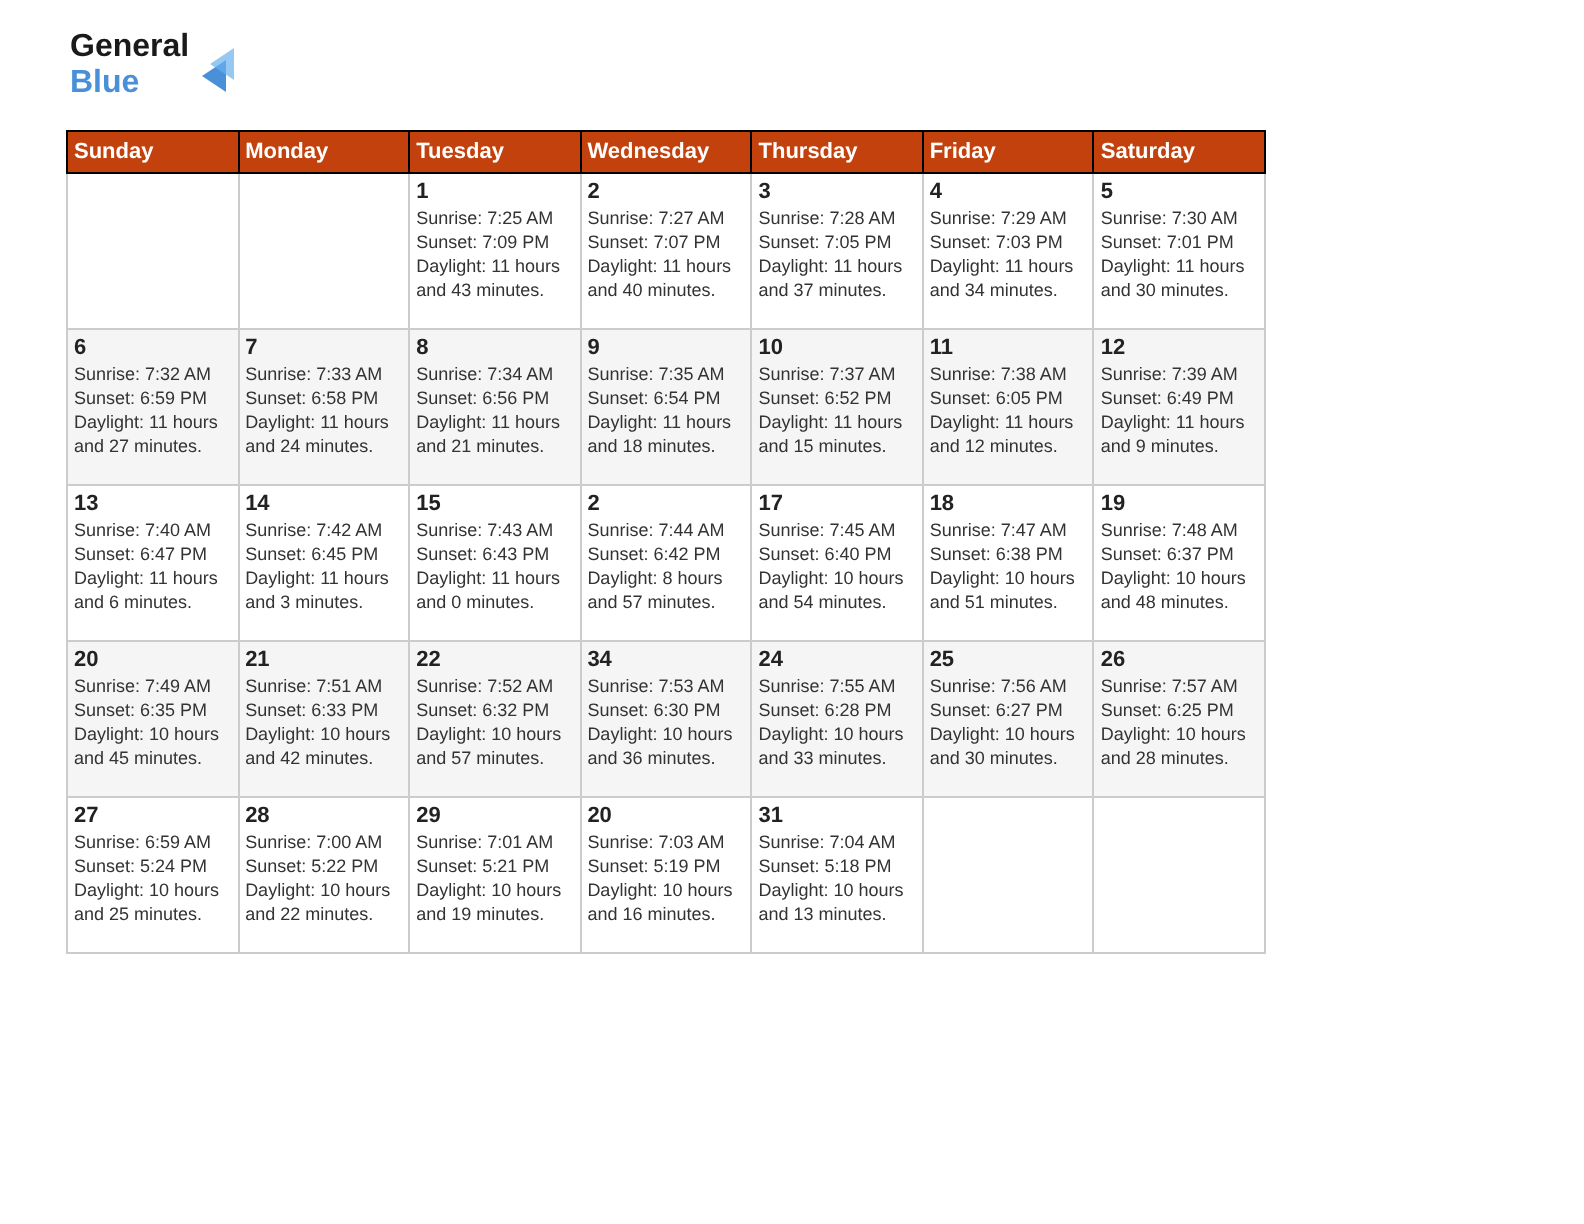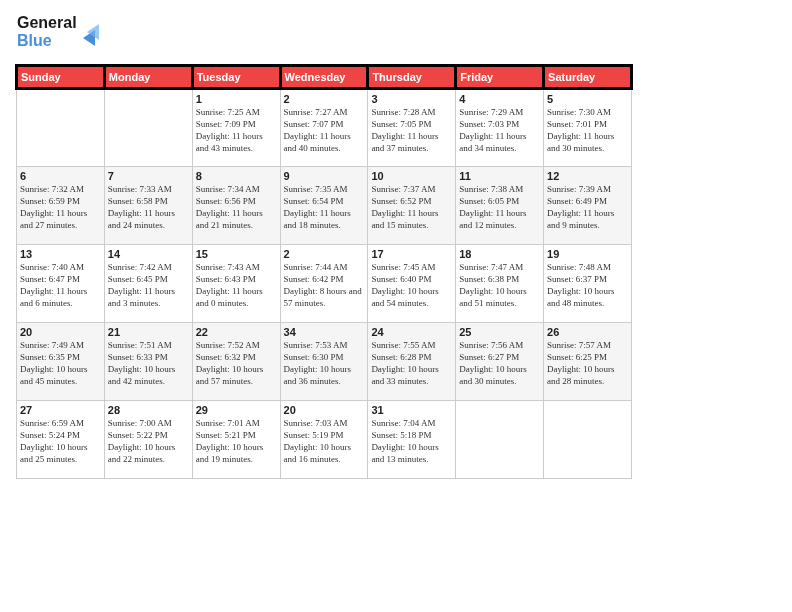--- a/index.html
+++ b/index.html
@@ -6,21 +6,21 @@
     body {
       width: 792px;
       height: 612px;
       font-family: Arial, sans-serif;
       background: #fff;
       overflow: hidden;
     }
     .container {
       width: 648px;
       height: 612px;
-      padding: 10px 15px 10px 15px;
+      padding: 10px 15px 10px 33px;
     }
     .header {
       display: flex;
       justify-content: space-between;
       align-items: flex-start;
       margin-bottom: 8px;
     }
     .logo {
       display: flex;
       align-items: center;
@@ -36,27 +36,27 @@
     .location-title {
       font-size: 14px;
       color: #333;
     }
     table {
       width: 100%;
       border-collapse: collapse;
       table-layout: fixed;
     }
     thead tr th {
-      background-color: #ef4444;
+      background-color: #c2410c;
       color: #fff;
       font-size: 11px;
       font-weight: bold;
       padding: 4px 3px;
       text-align: left;
-      border: 3px solid #000000;
+      border: 1px solid #000000;
     }
     tbody tr td {
       border: 1px solid #ccc;
       vertical-align: top;
       padding: 3px 3px;
       font-size: 9.5px;
       color: #222;
       height: 78px;
       background: #fff;
     }
@@ -66,21 +66,20 @@
     .day-number {
       font-size: 11px;
       font-weight: bold;
       display: block;
       margin-bottom: 1px;
     }
     .day-info {
       font-size: 9px;
       line-height: 1.35;
       color: #333;
-      font-family: Liberation Serif, serif;
     }
     .empty-cell {
       background: #fff !important;
     }
   </style>
 </head>
 <body>
 
 <div class="container">
   <div class="header">

